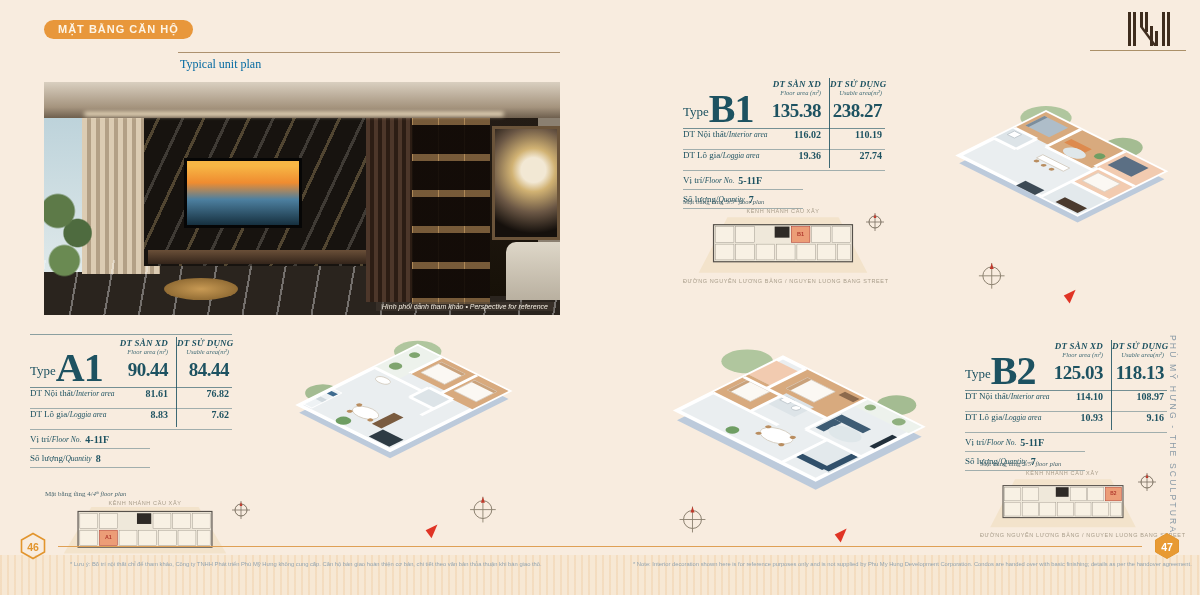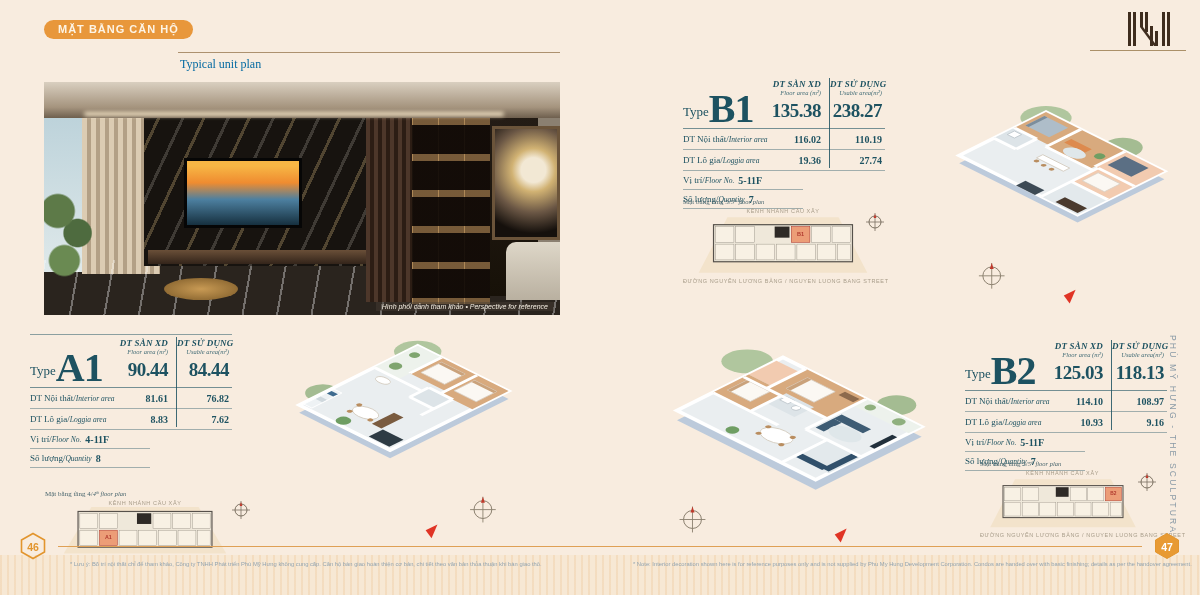--- a/index.html
+++ b/index.html
@@ -56,21 +56,21 @@
   .panel.top-rule{border-top:1px solid rgba(29,82,97,.5);}
   .phead{position:relative;display:flex;height:52px;border-bottom:1px solid rgba(29,82,97,.6);}
   .type-cell{width:86px;display:flex;align-items:flex-end;padding-top:4px;}
   .type-word{font-size:13px;padding-bottom:8px;}
   .type-code{font-size:40px;font-weight:bold;line-height:.95;letter-spacing:-1px;}
   .vcol{width:52px;text-align:right;padding-top:3px;}
   .vcol .h{font-size:9px;font-weight:bold;white-space:nowrap;letter-spacing:.2px;font-style:italic;}
   .vcol .s{font-size:6.5px;font-style:italic;opacity:.85;white-space:nowrap;}
   .vcol .big{font-size:19px;font-weight:bold;margin-top:4px;letter-spacing:-.5px;} .vgap2{width:9px;}
   .vdiv{position:absolute;left:146px;top:2px;width:1.4px;height:90px;background:rgba(29,82,97,.85);}
-  .prow{display:flex;align-items:center;height:20px;border-bottom:1px solid rgba(29,82,97,.4);font-size:9px;}
+  .prow{display:flex;align-items:flex-start;height:20px;border-bottom:1px solid rgba(29,82,97,.4);font-size:9px;}
   .plabel{width:86px;white-space:nowrap;}
   .plabel i{font-size:7.5px;}
   .pval{width:52px;text-align:right;font-weight:bold;font-size:10px;}
   .sgap{width:9px;}
   .prow-short{display:flex;align-items:center;height:18px;width:120px;
       border-bottom:1px solid rgba(29,82,97,.4);font-size:9px;white-space:nowrap;}
   .prow-short i{font-size:7.5px;}
   .prow-short b{font-size:10px;margin-left:4px;}
   
   .keyplan{position:absolute;}

